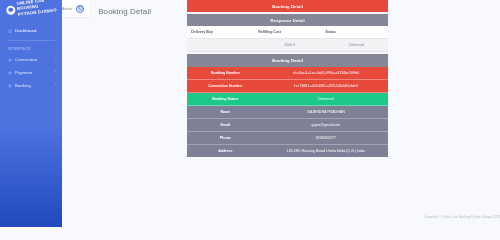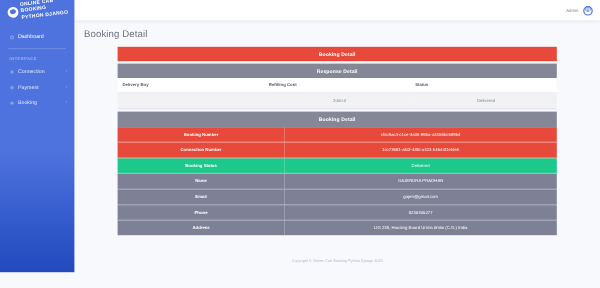--- a/index.html
+++ b/index.html
@@ -56,21 +56,21 @@
     display: flex; align-items: center; justify-content: center;
   }
   .nav-ico svg { width: 4px; height: 4px; display: block; }
   .nav-label { white-space: nowrap; }
   .nav-caret {
     margin-left: auto; font-size: 3.4px; opacity: .55; line-height: 1;
   }
 
   
   .content {
-    flex: 1 1 auto; height: 227px; display: flex; flex-direction: column;
+    flex: 1 1 auto; height: 227px; display: flex; flex-direction: row;
     background: #f8f9fc; min-width: 0;
   }
   .topbar {
     height: 17px; flex: 0 0 17px; background: #fff;
     display: flex; align-items: center; justify-content: flex-end;
     padding-right: 6px; gap: 4px;
     box-shadow: 0 1px 2px rgba(58,59,69,.08);
   }
   .topbar-user {
     font-size: 3.6px; color: #858796; white-space: nowrap;

